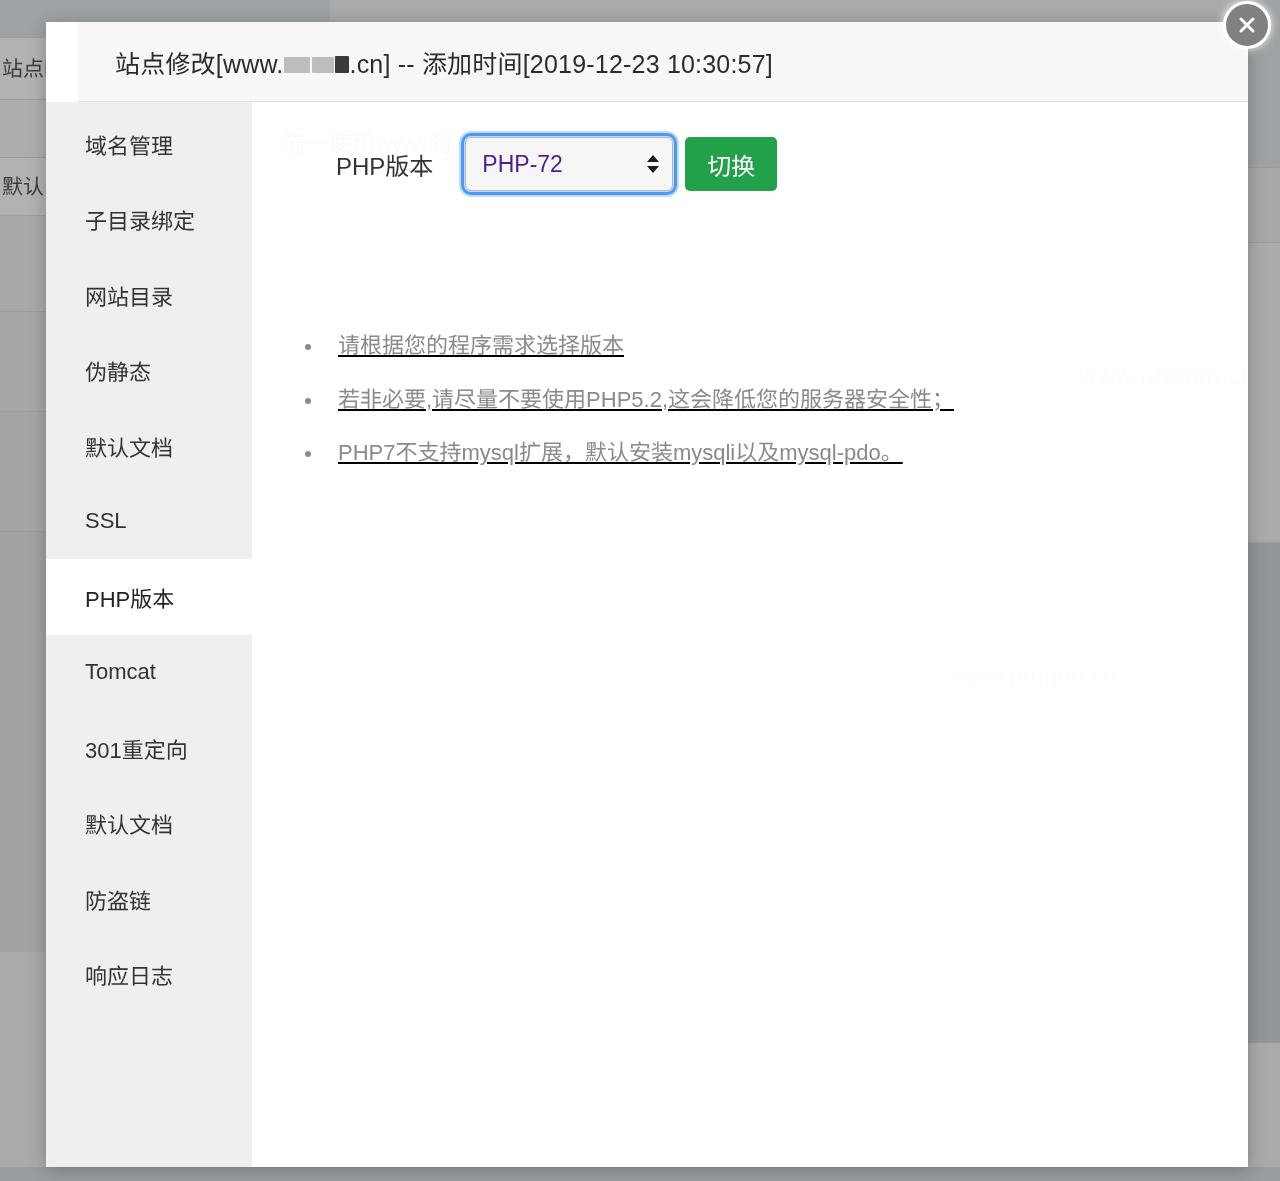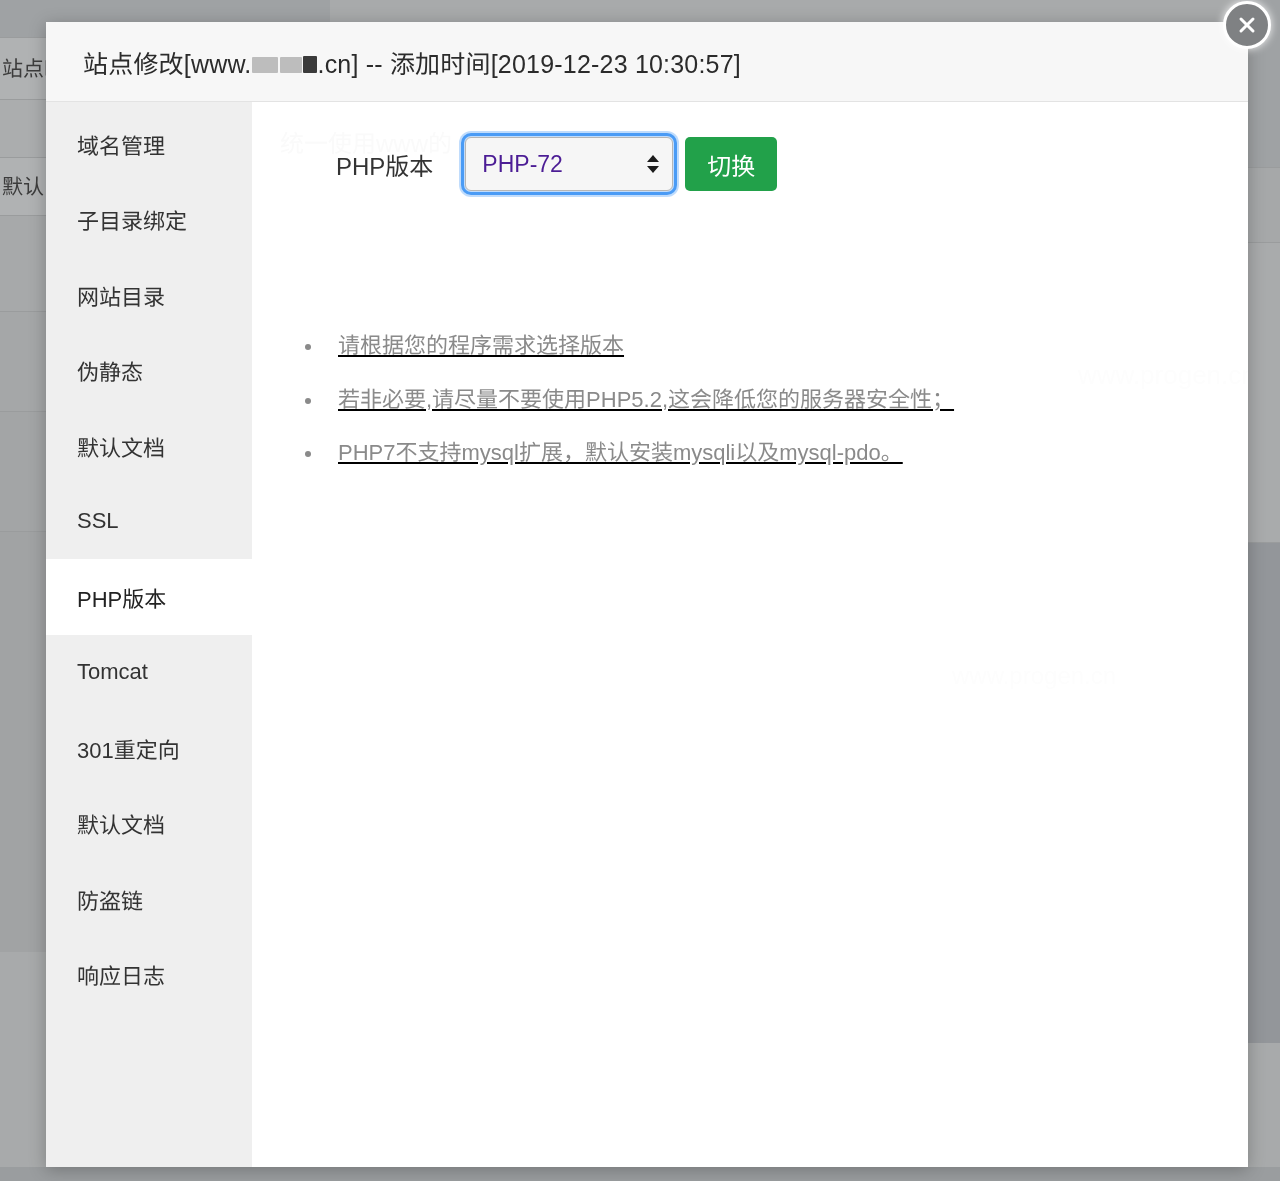--- a/index.html
+++ b/index.html
@@ -62,20 +62,21 @@
     overflow: hidden;
   }
 
   #modal-header {
     height: 80px;
     flex: 0 0 80px;
     background: #f7f7f7;
     border-bottom: 1px solid #e3e3e3;
     display: flex; align-items: center;
     padding-left: 37px;
+    margin-left: 32px;
   }
   #modal-title {
     font-size: 25px;
     color: #2b2b2b;
     letter-spacing: 0.2px;
     white-space: nowrap;
     display: flex; align-items: baseline;
   }
   .redact {
     display: inline-block;
@@ -92,21 +93,21 @@
   
   #sidebar {
     width: 206px;
     flex: 0 0 206px;
     background: #efefef;
     padding-top: 4px;
   }
   .nav-item {
     height: 75.5px;
     display: flex; align-items: center;
-    padding-left: 31px;
+    padding-left: 39px;
     font-size: 22px;
     color: #333333;
     cursor: pointer;
     user-select: none;
   }
   .nav-item.active {
     background: #ffffff;
     color: #222222;
   }
 

